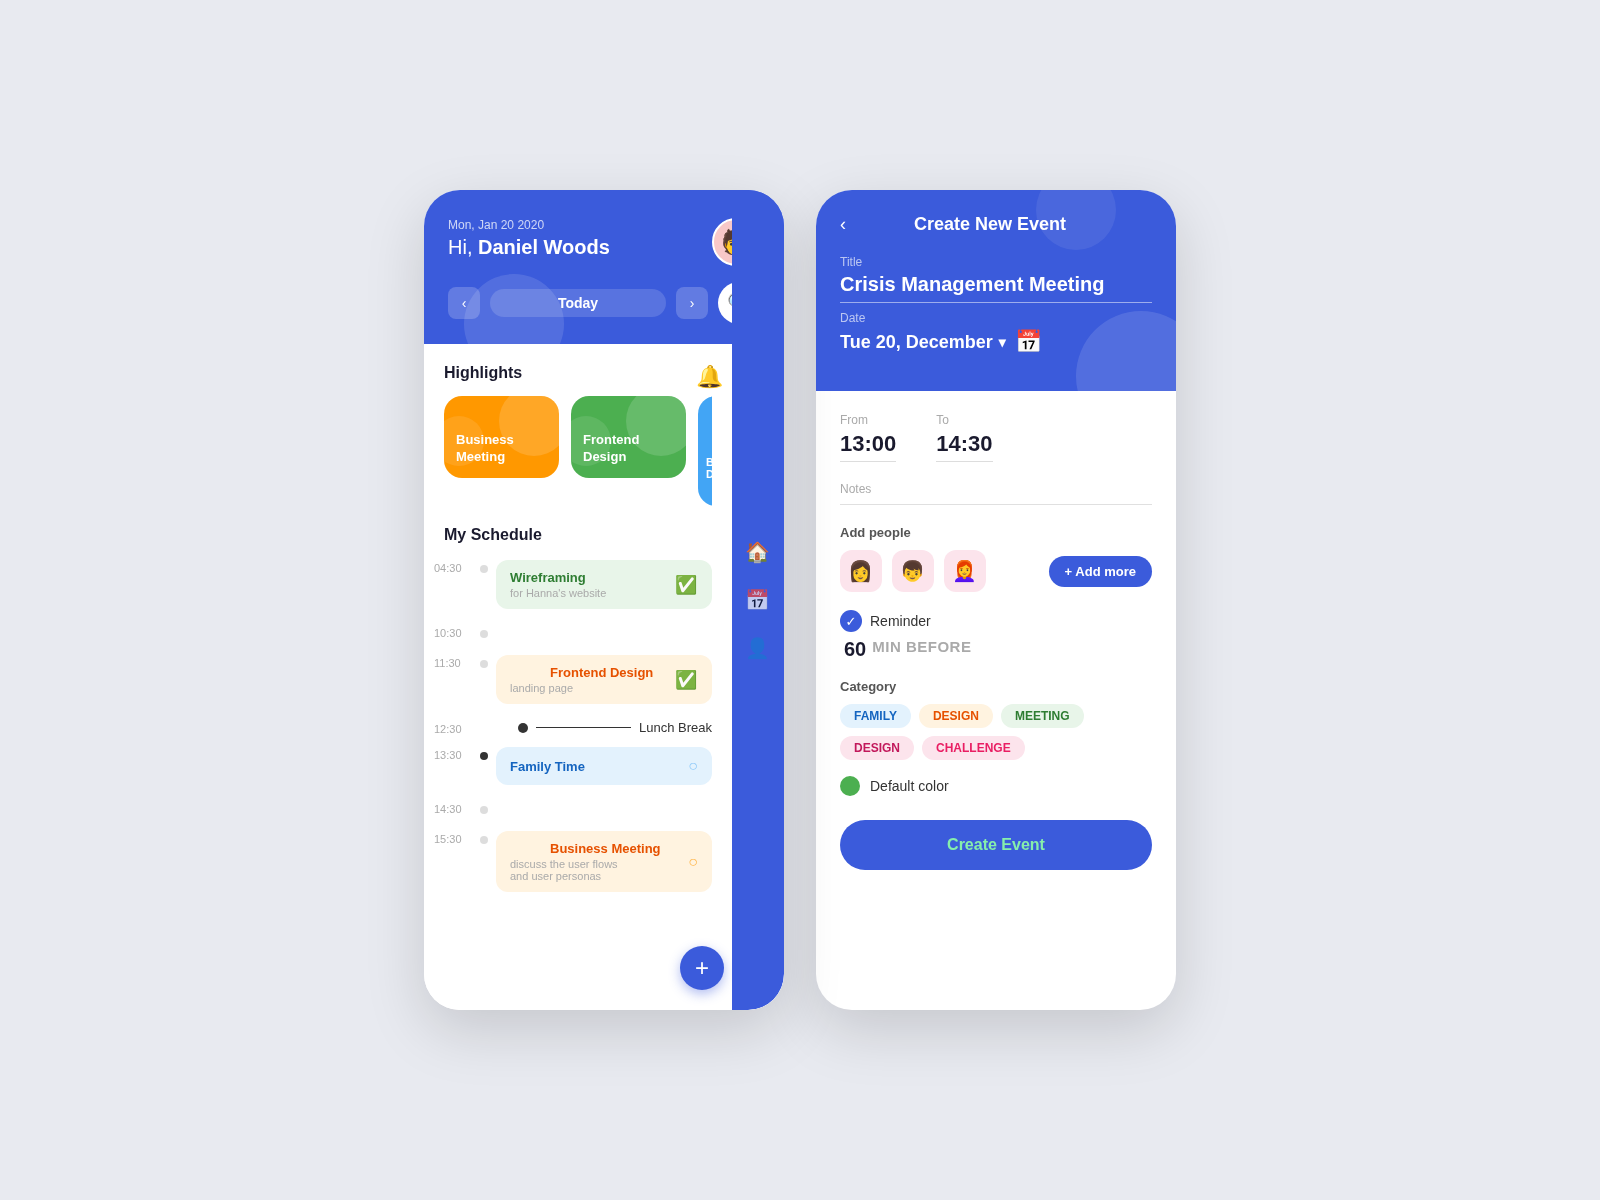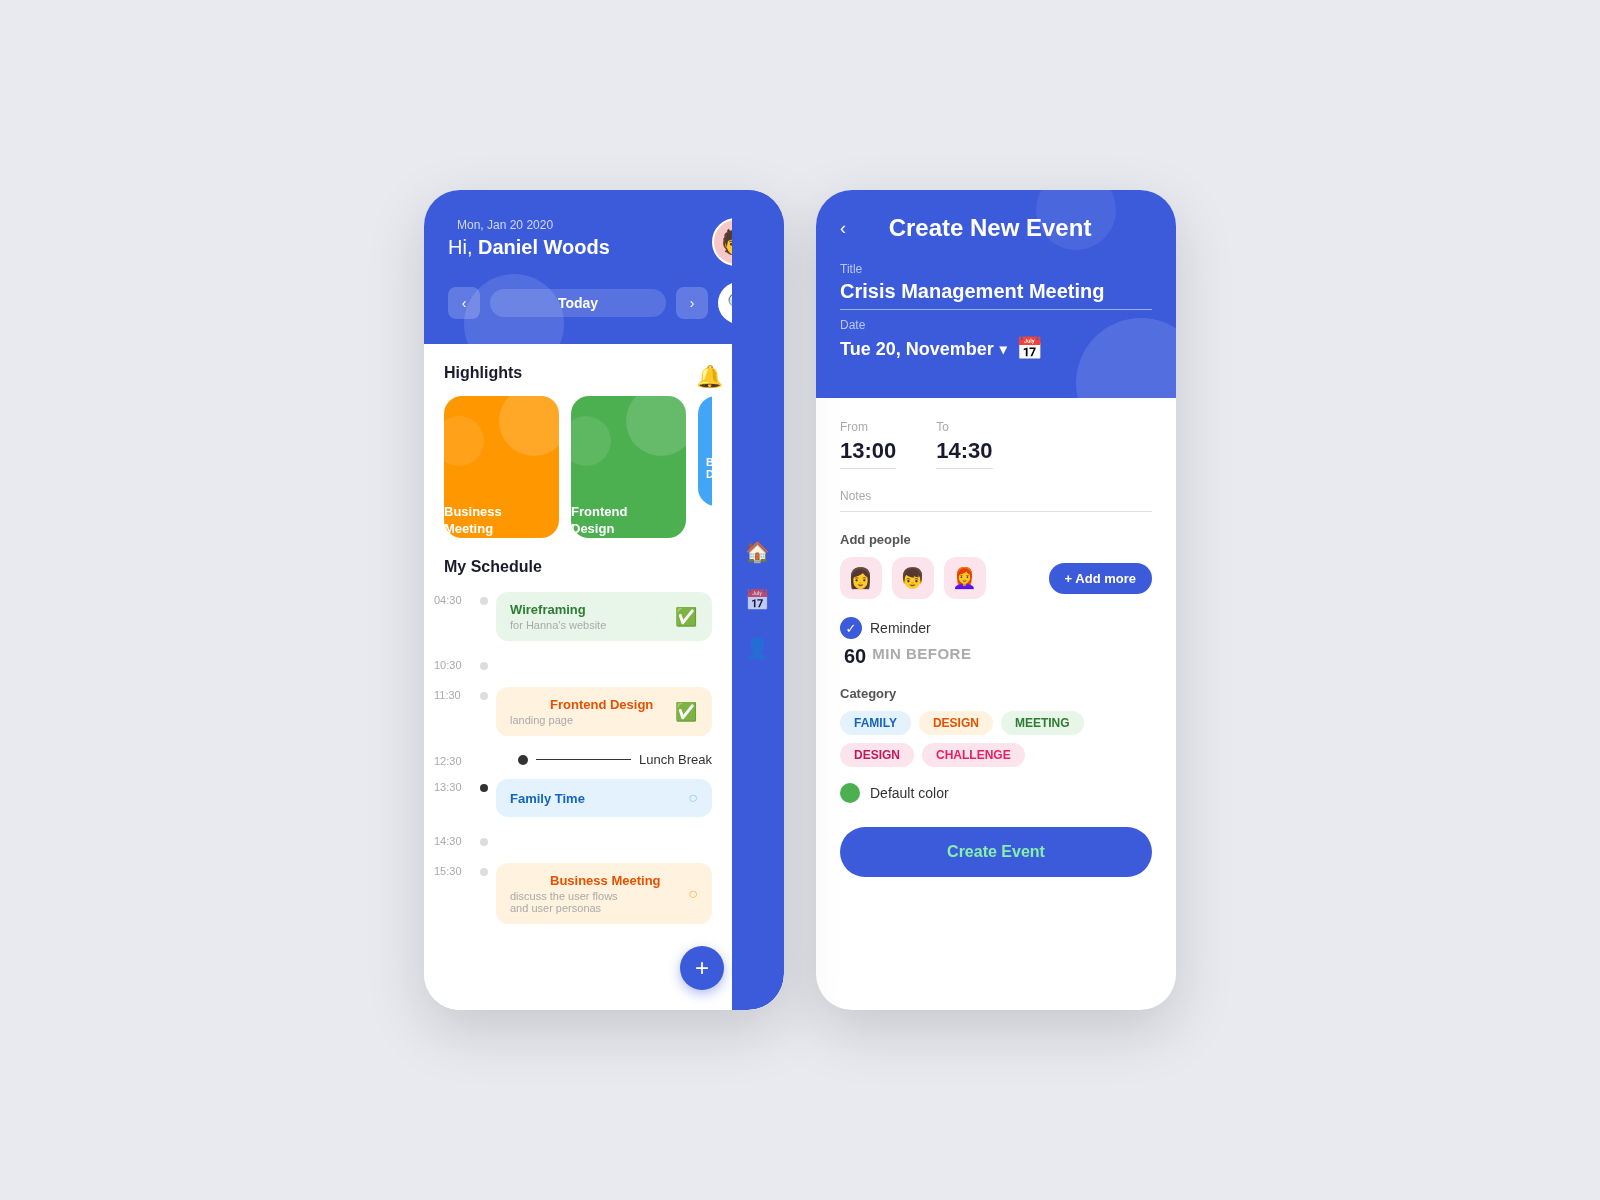--- a/index.html
+++ b/index.html
@@ -49,21 +49,20 @@
       display: flex;
       justify-content: space-between;
       align-items: flex-start;
       margin-bottom: 16px;
     }
 
     .header-date {
       color: rgba(255,255,255,0.75);
       font-size: 12px;
       margin-bottom: 4px;
-      margin-left: 9px;
     }
 
     .header-name {
       color: #fff;
       font-size: 20px;
       font-weight: 400;
     }
 
     .header-name strong { font-weight: 700; }
 
@@ -146,24 +145,25 @@
     }
 
     .highlights-row {
       display: flex;
       gap: 12px;
       overflow: hidden;
     }
 
     .highlight-card {
       width: 115px;
-      height: 142px;
+      height: 82px;
       border-radius: 18px;
       display: flex;
       align-items: flex-end;
+      padding: 12px;
       position: relative;
       overflow: hidden;
       flex-shrink: 0;
     }
 
     .highlight-card::before {
       content: '';
       position: absolute;
       width: 70px;
       height: 70px;
@@ -388,21 +388,21 @@
 
     .back-btn {
       color: #fff;
       font-size: 18px;
       cursor: pointer;
       margin-right: 16px;
     }
 
     .create-page-title {
       color: #fff;
-      font-size: 24px;
+      font-size: 18px;
       font-weight: 700;
       flex: 1;
       text-align: center;
       margin-right: 34px;
     }
 
     .create-field {
       margin-bottom: 8px;
       position: relative;
       z-index: 1;
@@ -782,21 +782,21 @@
       <span class="create-page-title">Create New Event</span>
     </div>
     <div class="create-field">
       <div class="create-field-label">Title</div>
       <div class="create-field-value">Crisis Management Meeting</div>
     </div>
     <div class="create-field">
       <div class="create-field-label">Date</div>
       <div class="date-row">
         <div class="date-value">
-          <span>Tue 20, November</span>
+          <span>Tue 20, December</span>
           <span class="chevron-down">▾</span>
         </div>
         <span class="calendar-icon">📅</span>
       </div>
     </div>
   </div>
 
   <div class="create-body">
 
     <div class="time-row">

